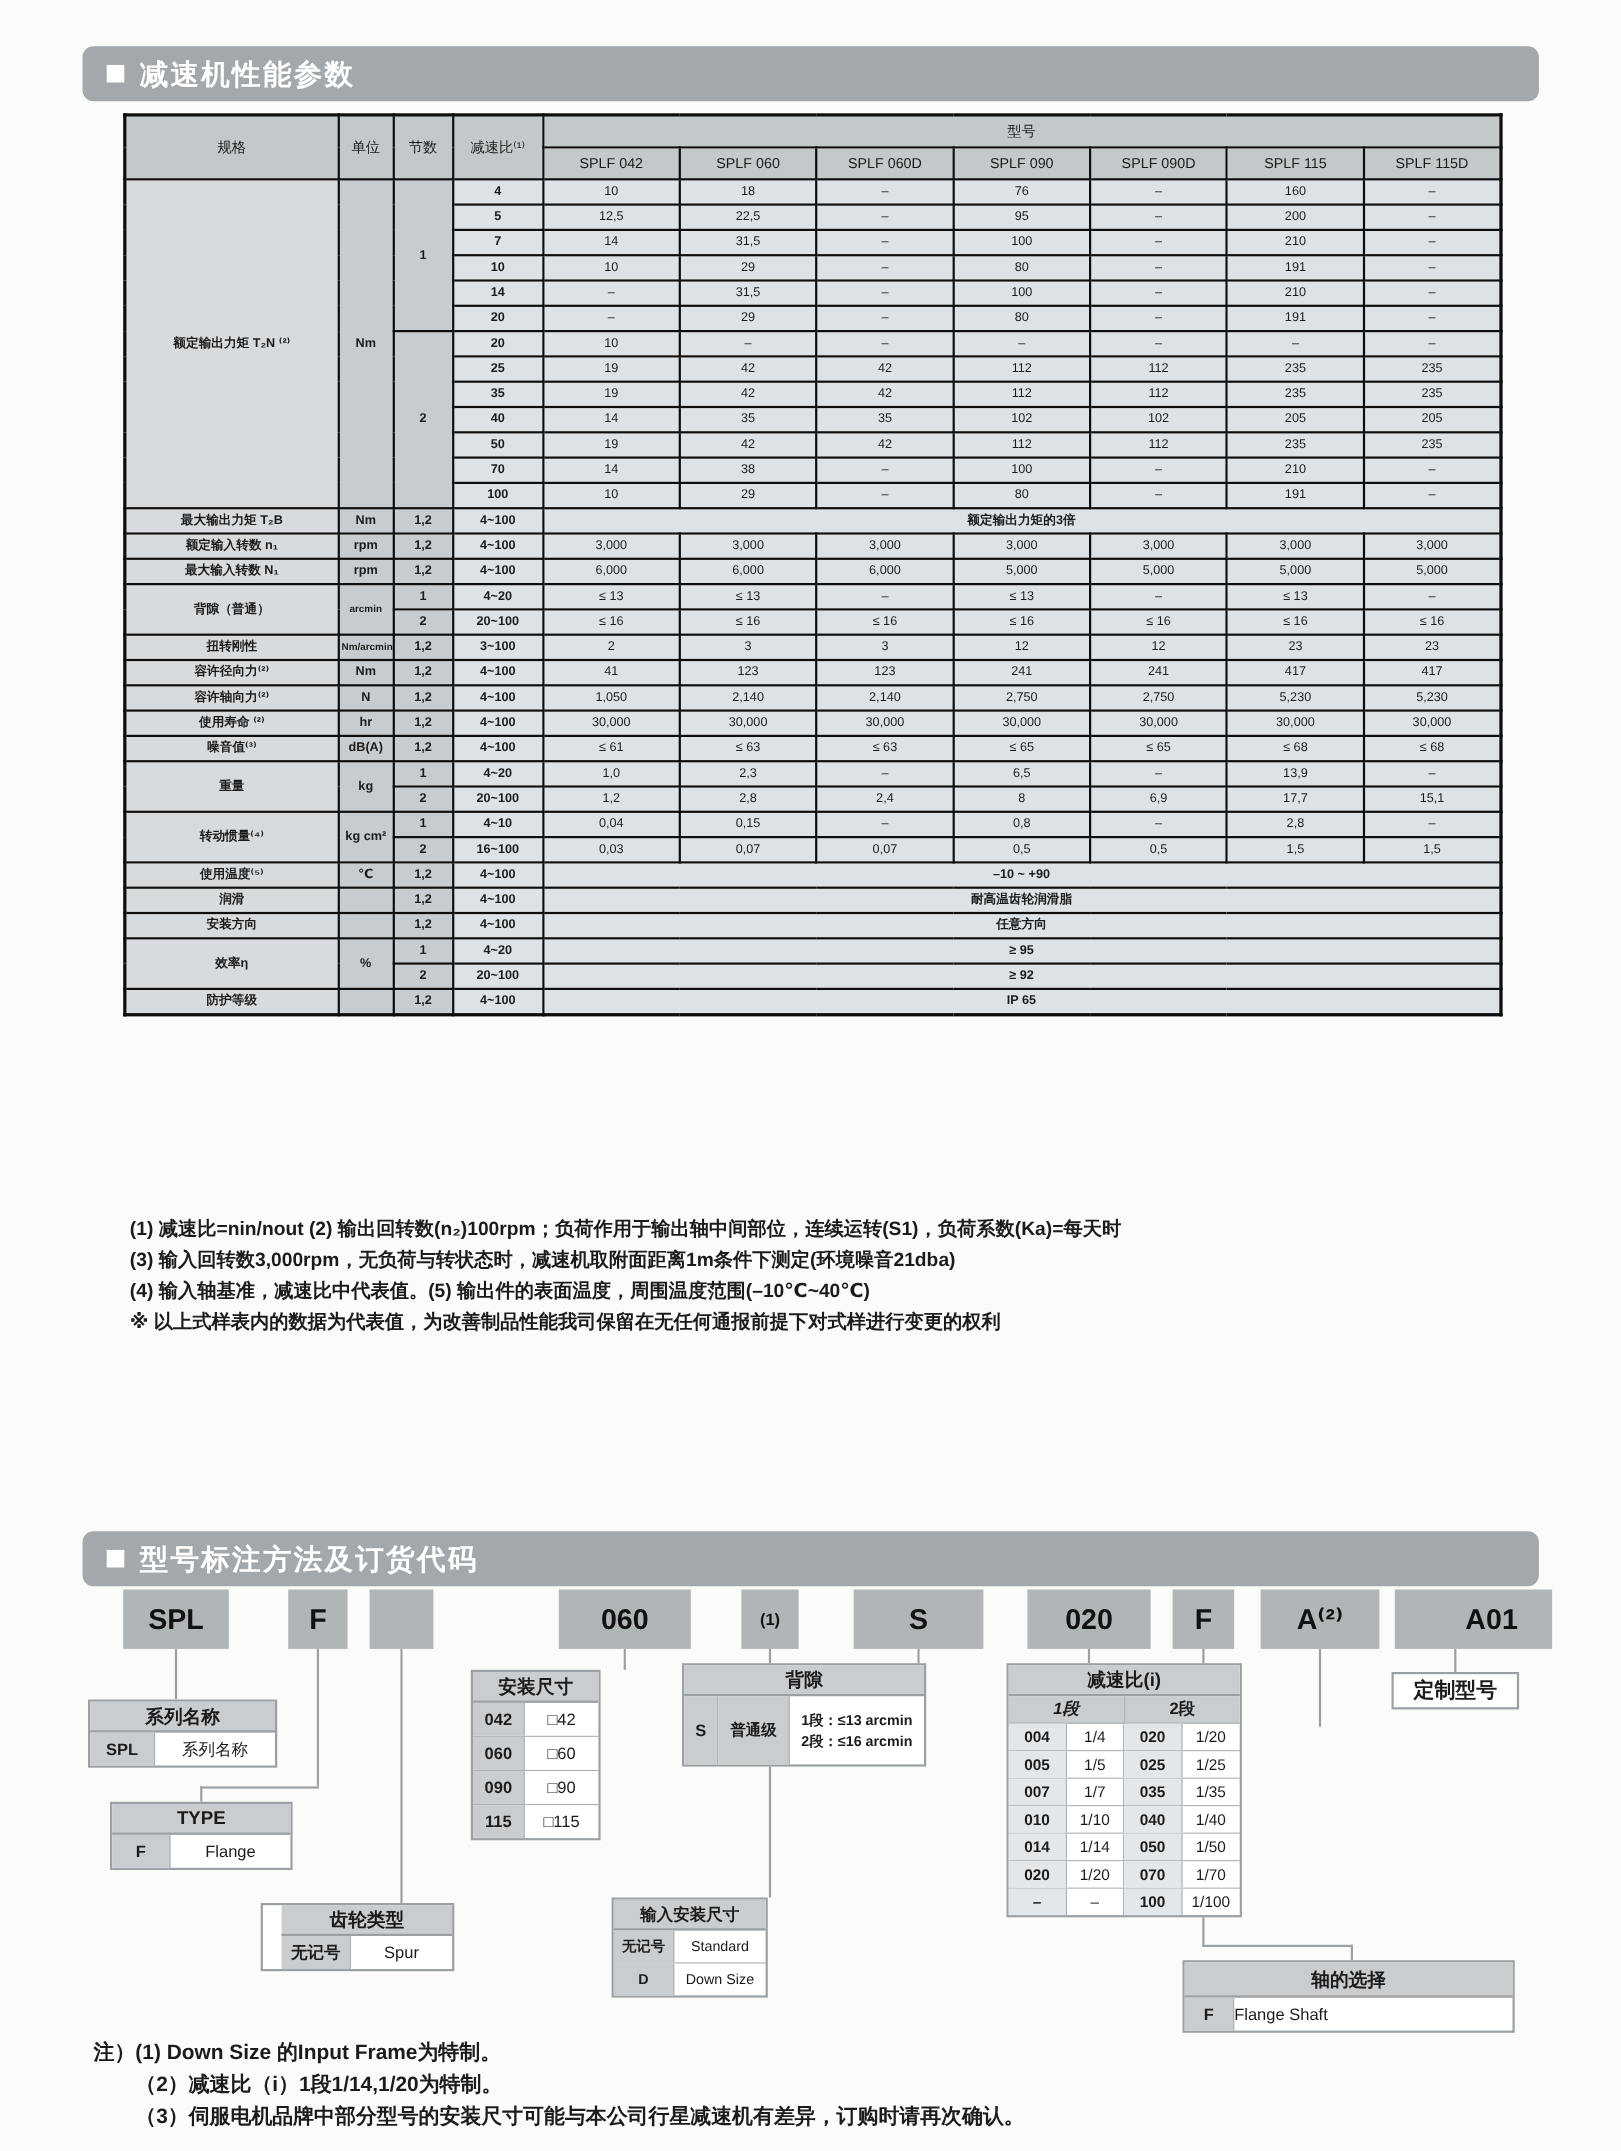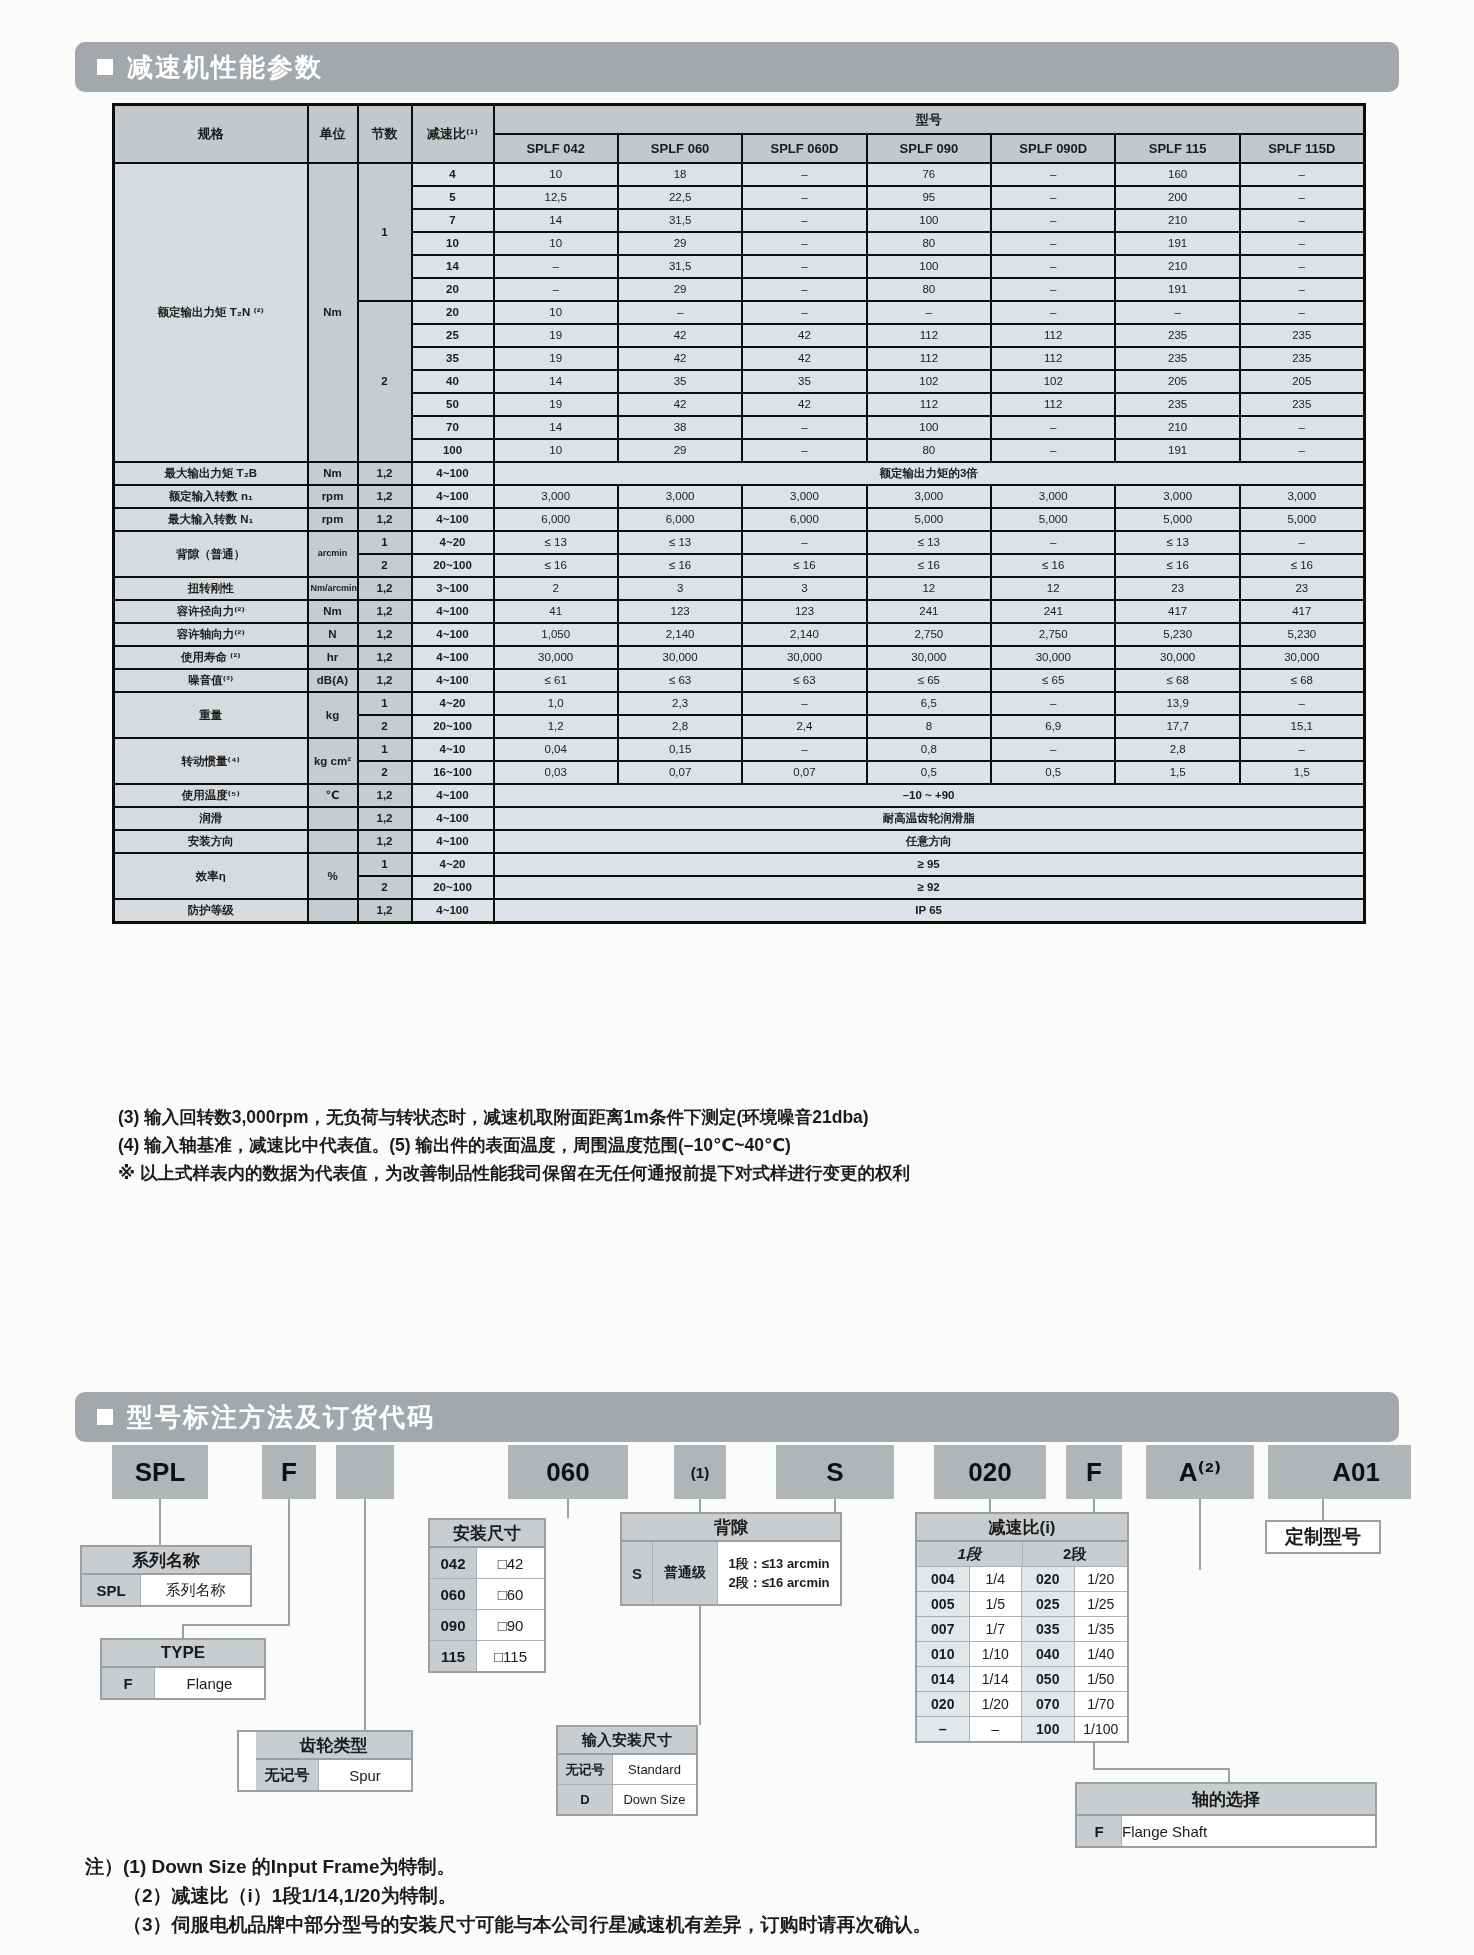--- a/index.html
+++ b/index.html
@@ -12,21 +12,21 @@
   .secbar .sq{width:16px;height:16px;background:#ffffff;flex:0 0 auto;}
   .secbar .sectitle{color:#ffffff;font-weight:bold;font-size:26px;letter-spacing:2px;}
   #secbar1{top:42px;}
   #secbar2{top:1392px;}
 
   
   #spec-wrap{position:absolute;left:112px;top:103px;width:1251px;}
   table.spec{border-collapse:collapse;table-layout:fixed;width:100%;border:3px solid #0d0d0d;}
   table.spec th,table.spec td{border:2px solid #0d0d0d;padding:0 2px;text-align:center;
        font-size:11.5px;height:21px;line-height:1.05;overflow:hidden;}
-  table.spec thead th{background:#c3c8cb;font-size:13px;font-weight:bold;height:27px;}
+  table.spec thead th{background:#c3c8cb;font-size:13px;font-weight:normal;height:27px;}
   td.spec{background:#d7dbde;text-align:left;padding-left:8px;font-weight:bold;font-size:12.5px;}
   td.unit{background:#c7ccd0;font-weight:bold;font-size:11.5px;}
   td.unit.sm{font-size:9px;}
   td.stage{background:#c7ccd0;font-weight:bold;}
   td.ratio{background:#dce2e6;font-weight:bold;}
   td.val,table.spec td:not([class]){background:#dce2e6;}
   td.span{background:#dce2e6;font-weight:bold;}
 
   
   #footnotes{position:absolute;left:118px;top:1103px;font-size:17.5px;font-weight:600;line-height:28px;}
@@ -466,20 +466,21 @@
             <td class="unit"></td>
             <td class="stage">1,2</td>
             <td class="ratio">4~100</td>
             <td colspan="7" class="span">IP 65</td>
           </tr>
         </tbody>
     </table>
   </div>
 
   <div id="footnotes">
+    <div>(1) 减速比=nin/nout (2) 输出回转数(n₂)100rpm；负荷作用于输出轴中间部位，连续运转(S1)，负荷系数(Ka)=每天时</div>
     <div>(3) 输入回转数3,000rpm，无负荷与转状态时，减速机取附面距离1m条件下测定(环境噪音21dba)</div>
     <div>(4) 输入轴基准，减速比中代表值。(5) 输出件的表面温度，周围温度范围(–10℃~40℃)</div>
     <div>※ 以上式样表内的数据为代表值，为改善制品性能我司保留在无任何通报前提下对式样进行变更的权利</div>
   </div>
 
   <div class="secbar" id="secbar2">
     <span class="sq"></span>
     <span class="sectitle">型号标注方法及订货代码</span>
   </div>
 

